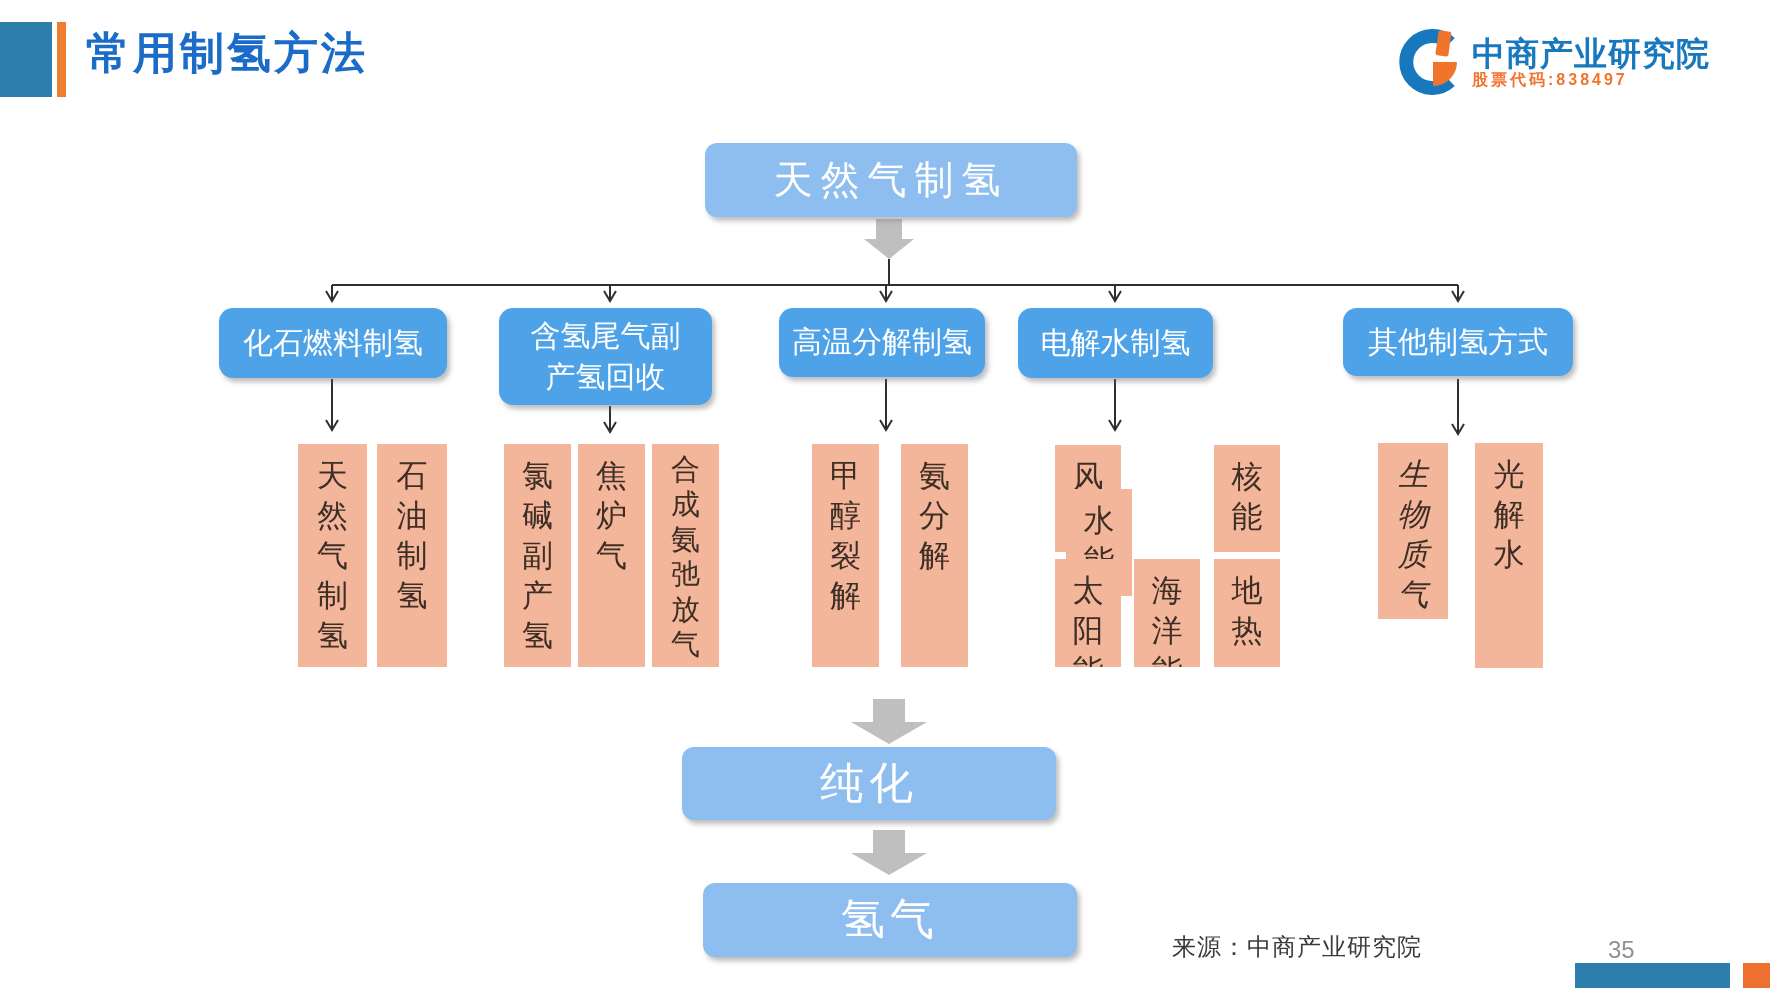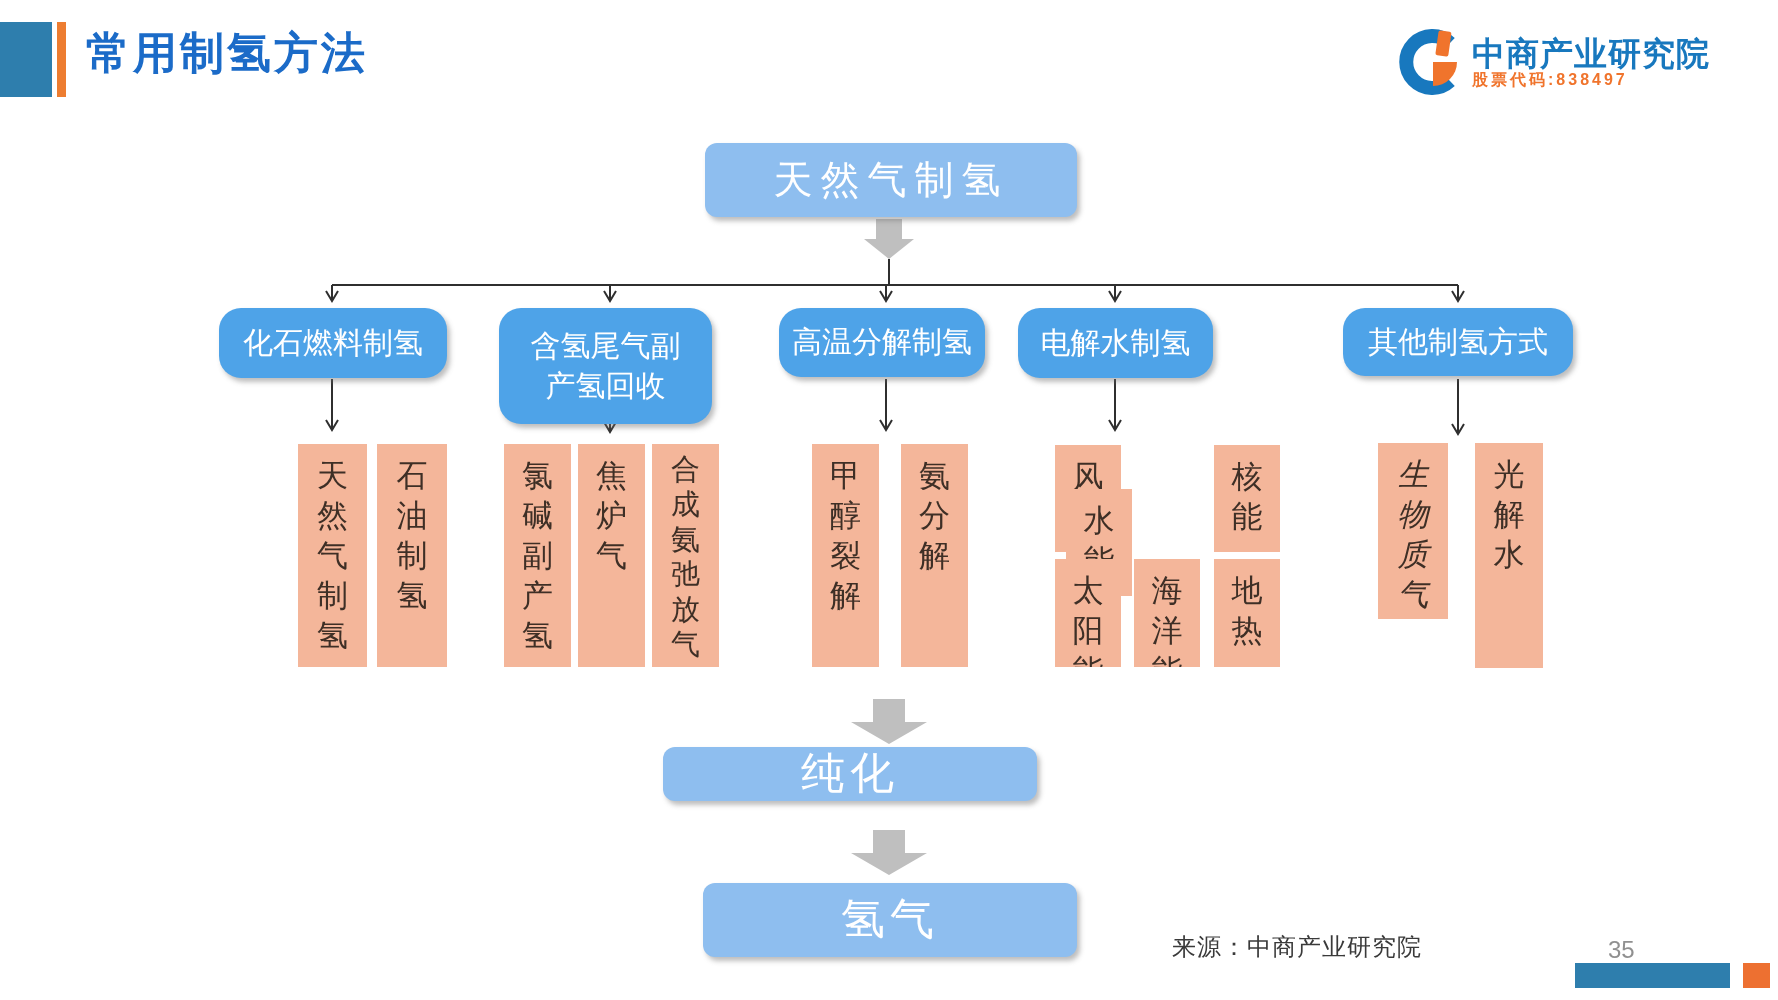--- a/index.html
+++ b/index.html
@@ -14,21 +14,21 @@
 
   
   .logo{position:absolute;left:1396px;top:26px;width:370px;height:78px;}
   .logo-icon{position:absolute;left:0;top:3px;width:66px;height:66px;}
   .logo-name{position:absolute;left:76px;top:6px;font-family:"Liberation Sans","DejaVu Sans",sans-serif;
              font-weight:bold;font-size:33px;color:#1878BE;letter-spacing:1px;white-space:nowrap;}
   .logo-code{position:absolute;left:76px;top:44px;font-family:"Liberation Sans","DejaVu Sans",sans-serif;
              font-weight:bold;font-size:16px;color:#F0742C;letter-spacing:3px;white-space:nowrap;}
 
   
-  .bluebox{position:absolute;background:#4EA3E8;color:#ffffff;border-radius:22px;
+  .bluebox{position:absolute;background:#4EA3E8;color:#ffffff;border-radius:14px;
            display:flex;align-items:center;justify-content:center;flex-direction:column;
            font-size:30px;line-height:1.35;text-align:center;white-space:nowrap;
            box-shadow:3px 4px 5px rgba(110,110,110,0.45);}
   .bigbox{background:#8EBEEF;border-radius:12px;font-size:39px;letter-spacing:8px;}
   .endbox{background:#8EBEEF;border-radius:12px;font-size:44px;letter-spacing:5px;}
 
   
   .ocol{position:absolute;background:#F4B69A;color:#3E2F26;font-size:31px;line-height:40px;
         padding:12px 16px 0 16px;box-sizing:border-box;word-break:break-all;
         text-align:center;overflow:hidden;}
@@ -84,21 +84,21 @@
     <path d="M610,406 V432" fill="none" stroke="#2F2F2F" stroke-width="2" marker-end="url(#ah)"></path>
     <path d="M886,379 V430" fill="none" stroke="#2F2F2F" stroke-width="2" marker-end="url(#ah)"></path>
     <path d="M1115,379 V430" fill="none" stroke="#2F2F2F" stroke-width="2" marker-end="url(#ah)"></path>
     <path d="M1458,379 V434" fill="none" stroke="#2F2F2F" stroke-width="2" marker-end="url(#ah)"></path>
   </svg>
 
   <div class="bluebox bigbox" style="left:705px;top:143px;width:372px;height:74px;">天然气制氢</div>
 
   <div class="bluebox" style="left:219px;top:308px;width:228px;height:70px;">化石燃料制氢</div>
 
-  <div class="bluebox" style="left:499px;top:308px;width:213px;height:116px;">
+  <div class="bluebox" style="left:499px;top:308px;width:213px;height:97px;">
     <span>含氢尾气副</span>
     <span>产氢回收</span>
   </div>
 
   <div class="bluebox" style="left:779px;top:308px;width:206px;height:69px;">高温分解制氢</div>
 
   <div class="bluebox" style="left:1018px;top:308px;width:195px;height:70px;">电解水制氢</div>
 
   <div class="bluebox" style="left:1343px;top:308px;width:230px;height:68px;">其他制氢方式</div>
 
@@ -130,21 +130,21 @@
   <div class="ocol" style="left:1134px;top:559px;width:66px;height:108px;">
     <span>海洋能</span></div>
   <div class="ocol" style="left:1214px;top:559px;width:66px;height:108px;">
     <span>地热</span></div>
 
   <div class="ocol" style="left:1378px;top:443px;width:70px;height:176px;font-style:italic;">
     <span>生物质气化</span></div>
   <div class="ocol" style="left:1475px;top:443px;width:68px;height:225px;">
     <span>光解水</span></div>
 
-  <div class="bluebox endbox" style="left:663px;top:747px;width:374px;height:54px;">纯化</div>
+  <div class="bluebox endbox" style="left:682px;top:747px;width:374px;height:73px;">纯化</div>
   <div class="bluebox endbox" style="left:703px;top:883px;width:374px;height:74px;">氢气</div>
 
   <div class="source-note">来源：中商产业研究院</div>
   <div class="page-number">35</div>
   <div class="ftr-blue"></div>
   <div class="ftr-orange"></div>
 
 </div>
 
 </body></html>

